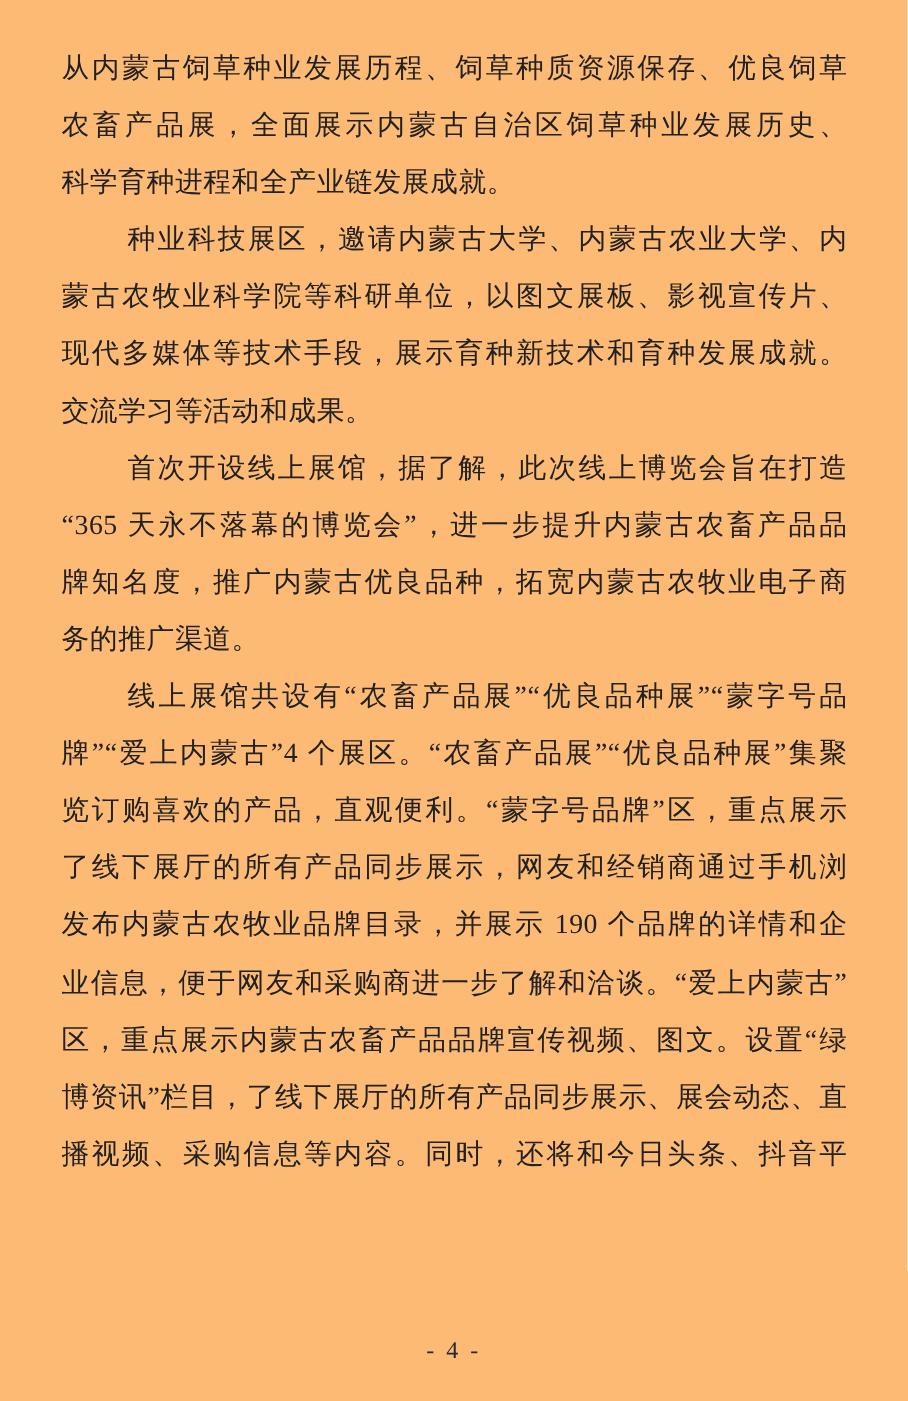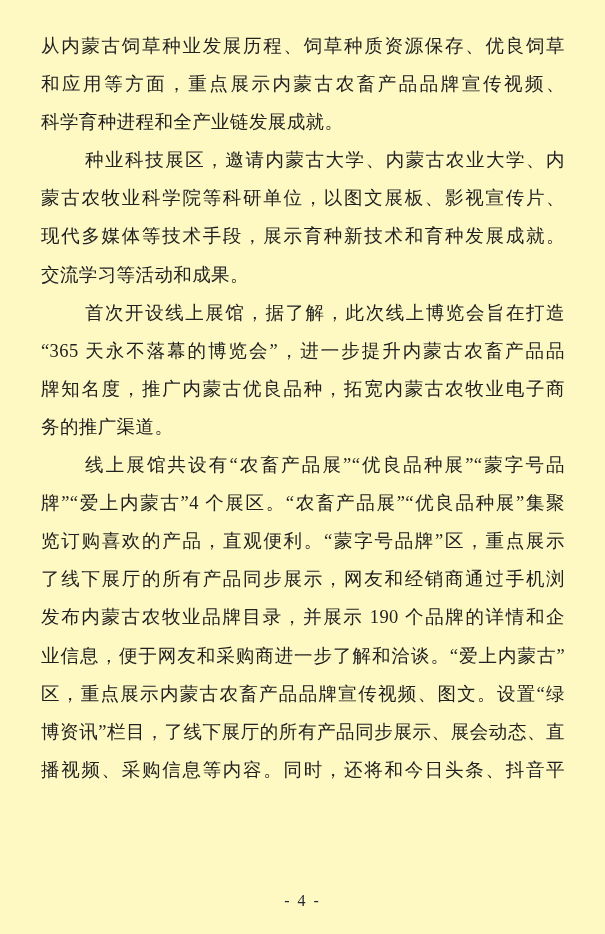--- a/index.html
+++ b/index.html
@@ -4,21 +4,21 @@
 <style>
   html, body {
     margin: 0;
     padding: 0;
     background: #ffffff;
   }
   .page {
     position: relative;
     width: 605px;
     height: 934px;
-    background: #fef9c3;
+    background: #fdba74;
     overflow: hidden;
     font-family: "Liberation Serif", "DejaVu Serif", serif;
     color: #212121;
   }
   .doc-body {
     position: absolute;
     left: 41px;
     top: 27px;
     width: 524px;
   }
@@ -50,21 +50,21 @@
     color: #242a33;
     font-family: "Liberation Serif", "DejaVu Serif", serif;
   }
 </style>
 </head>
 <body>
 
 <div class="page">
   <div class="doc-body">
     <div class="line">从内蒙古饲草种业发展历程、饲草种质资源保存、优良饲草</div>
-    <div class="line">和应用等方面，重点展示内蒙古农畜产品品牌宣传视频、</div>
+    <div class="line">农畜产品展，全面展示内蒙古自治区饲草种业发展历史、</div>
     <div class="line end">科学育种进程和全产业链发展成就。</div>
     <div class="line indent">种业科技展区，邀请内蒙古大学、内蒙古农业大学、内</div>
     <div class="line">蒙古农牧业科学院等科研单位，以图文展板、影视宣传片、</div>
     <div class="line">现代多媒体等技术手段，展示育种新技术和育种发展成就。</div>
     <div class="line end">交流学习等活动和成果。</div>
     <div class="line indent">首次开设线上展馆，据了解，此次线上博览会旨在打造</div>
     <div class="line">“365 天永不落幕的博览会”，进一步提升内蒙古农畜产品品</div>
     <div class="line">牌知名度，推广内蒙古优良品种，拓宽内蒙古农牧业电子商</div>
     <div class="line end">务的推广渠道。</div>
     <div class="line indent">线上展馆共设有“农畜产品展”“优良品种展”“蒙字号品</div>

